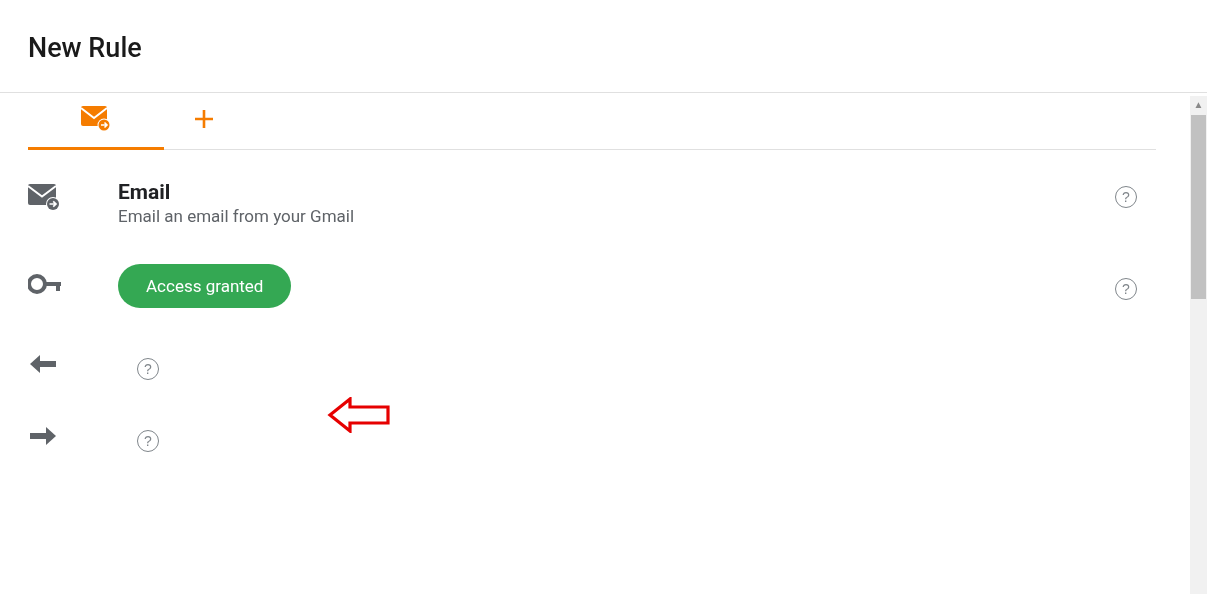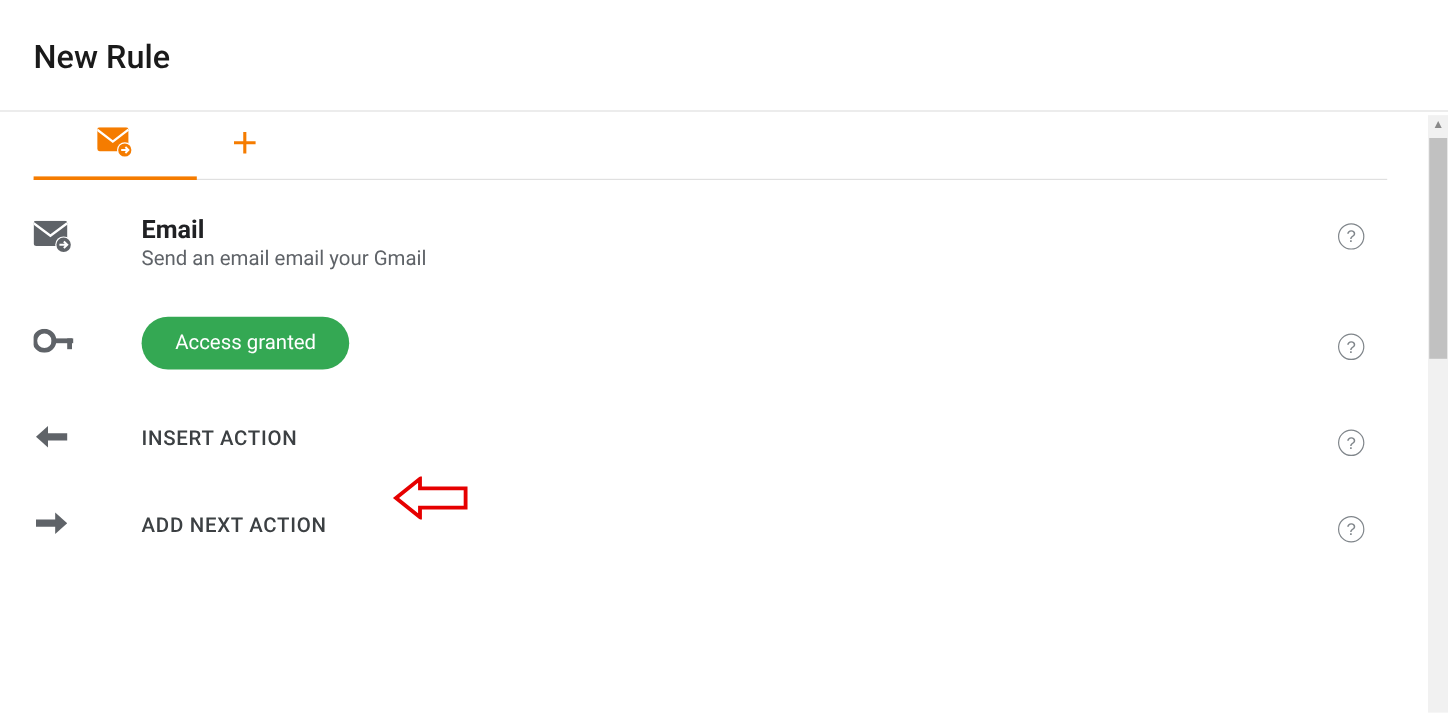--- a/index.html
+++ b/index.html
@@ -239,21 +239,21 @@
           <rect x="0" y="0" width="28" height="21" rx="2" fill="#5f6368"></rect>
           <path d="M0 2 L14 12.5 L28 2" stroke="#ffffff" stroke-width="2" fill="none"></path>
           <circle cx="25" cy="20" r="7" fill="#ffffff"></circle>
           <circle cx="25" cy="20" r="6" fill="#5f6368"></circle>
           <path d="M21.5 20 L27 20 M25.2 17.3 L28 20 L25.2 22.7" stroke="#ffffff" stroke-width="1.7" fill="none"></path>
         </svg>
       </span>
     </div>
     <div class="action-body">
       <div class="action-title">Email</div>
-      <div class="action-subtitle">Send an email email your Gmail</div>
+      <div class="action-subtitle">Email an email from your Gmail</div>
     </div>
     <div class="action-help-col">
       <div class="help-circle">?</div>
     </div>
   </div>
 
   <div class="access-row">
     <div class="access-icon-col">
       <span>
         <svg width="36" height="20" viewBox="0 0 36 20">
@@ -273,40 +273,34 @@
 
   <div class="row-plain">
     <div class="row-icon-col">
       <span>
         <svg width="30" height="20" viewBox="0 0 30 20">
           <path d="M28 10 L7 10" stroke="#5f6368" stroke-width="6"></path>
           <path d="M12 1 L2 10 L12 19 Z" fill="#5f6368"></path>
         </svg>
       </span>
     </div>
-    <div class="row-body">
-      <div class="action-link">INSERT ACTION</div>
-    </div>
     <div class="action-help-col">
       <div class="help-circle">?</div>
     </div>
   </div>
 
   <div class="row-plain">
     <div class="row-icon-col">
       <span>
         <svg width="30" height="20" viewBox="0 0 30 20">
           <path d="M2 10 L23 10" stroke="#5f6368" stroke-width="6"></path>
           <path d="M18 1 L28 10 L18 19 Z" fill="#5f6368"></path>
         </svg>
       </span>
     </div>
-    <div class="row-body">
-      <div class="action-link">ADD NEXT ACTION</div>
-    </div>
     <div class="action-help-col">
       <div class="help-circle">?</div>
     </div>
   </div>
 
 </div>
 
 <svg class="annotation-arrow" width="64" height="36" viewBox="0 0 64 36">
   <path d="M62 10 L24 10 L24 2 L4 18 L24 34 L24 26 L62 26 Z" fill="none" stroke="#e60000" stroke-width="3.2" stroke-linejoin="miter"></path>
 </svg>

